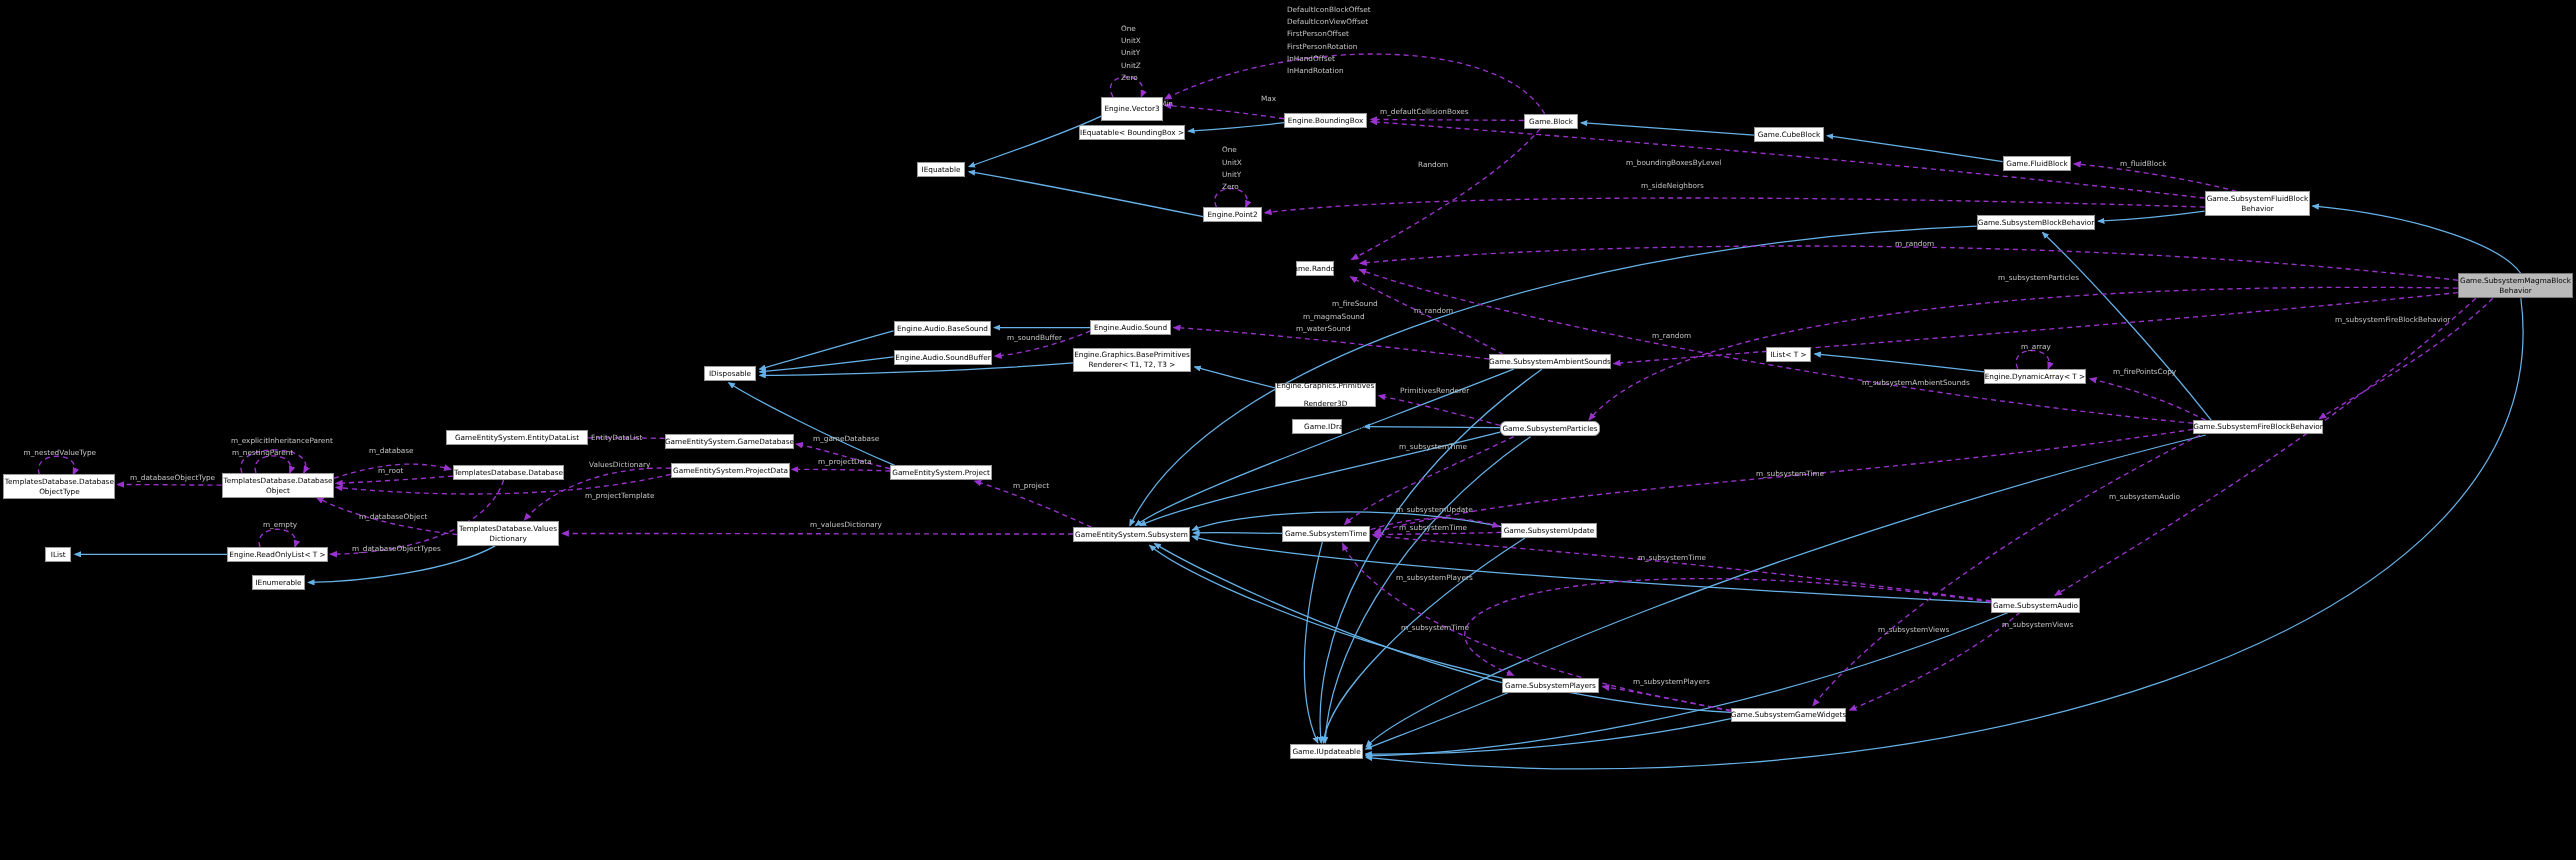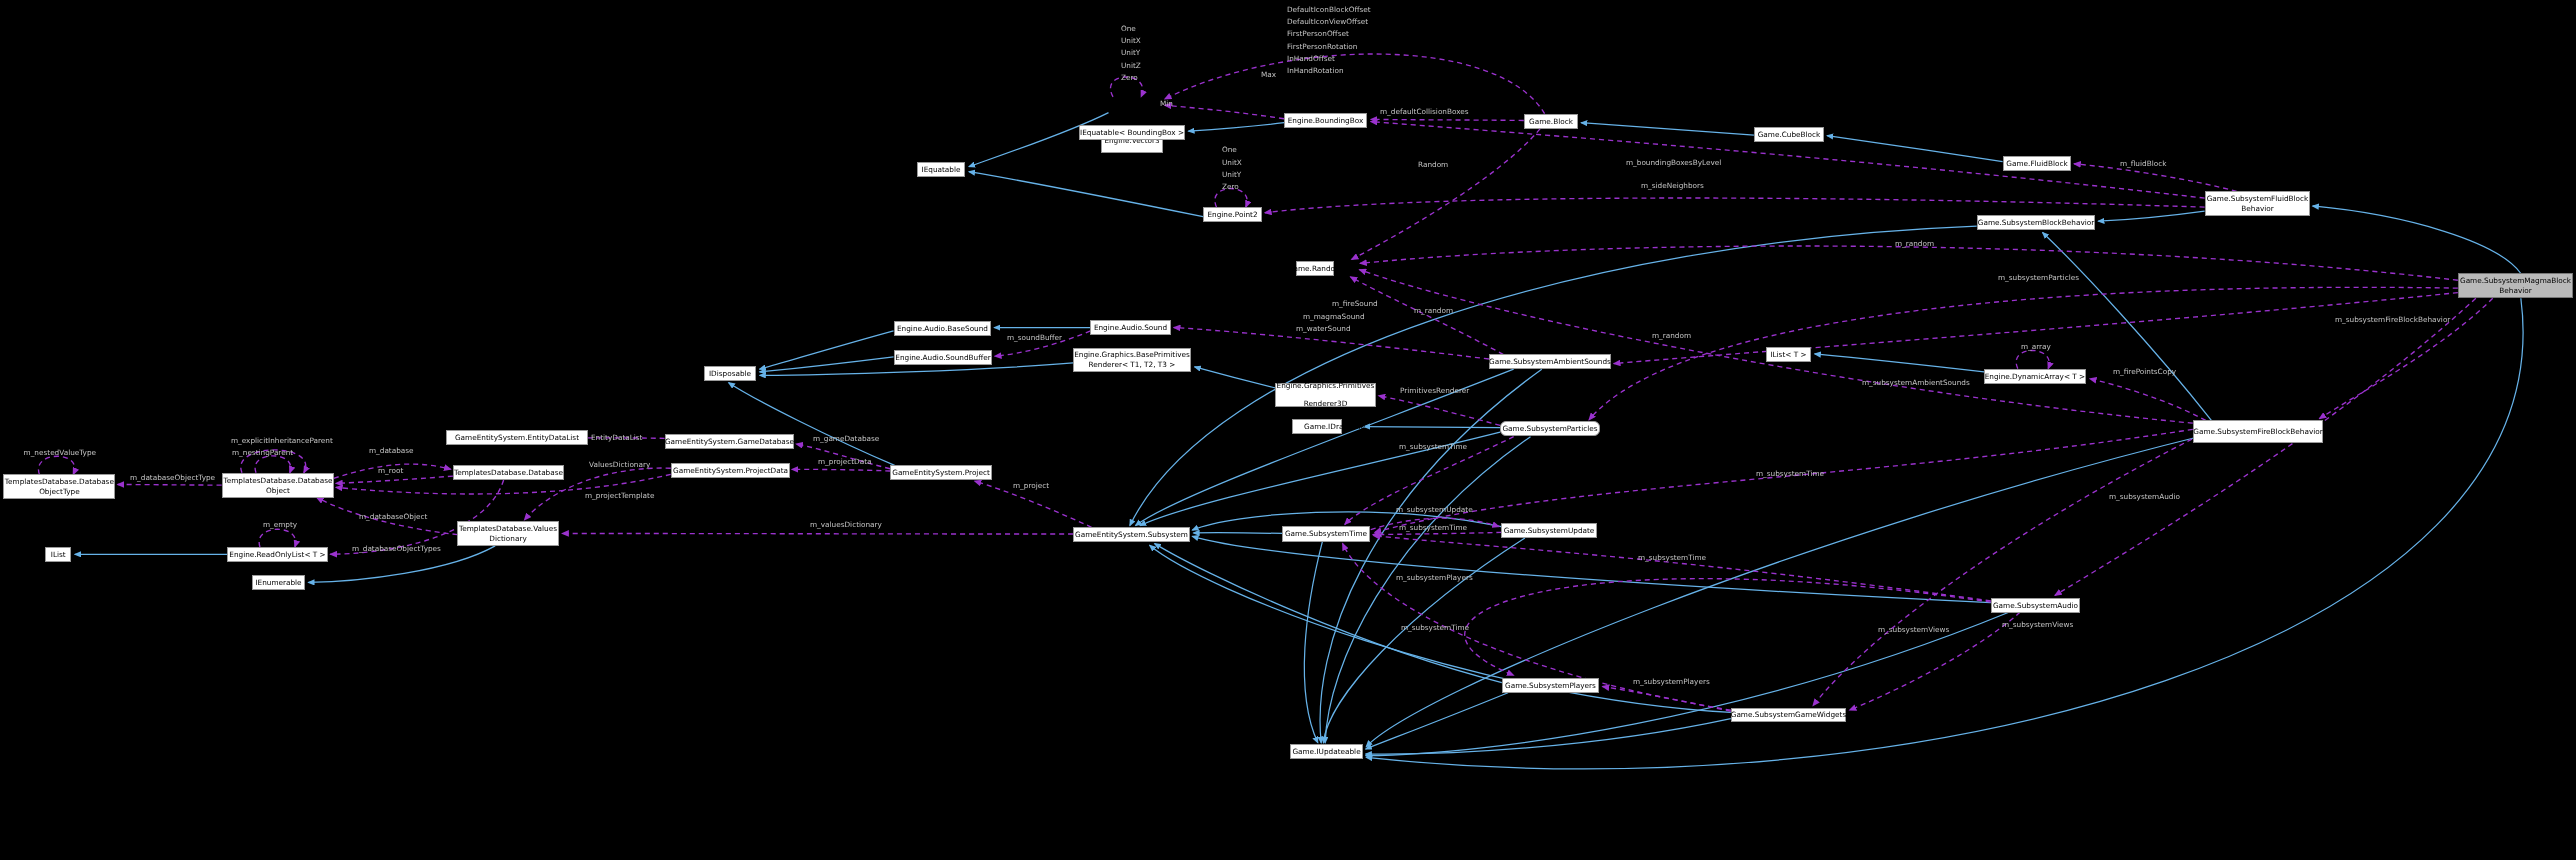--- a/index.html
+++ b/index.html
@@ -105,21 +105,21 @@
         <path d="M1192,843 C1000,888 760,882 597,866" class="edge-usage" marker-end="url(#arrow-usage)"></path>
         <path d="M1582,837 C1530,835 1470,834 1407,834" class="edge-usage" marker-end="url(#arrow-usage)"></path>
         <path d="M1582,833 C1520,818 1470,800 1415,789" class="edge-usage" marker-end="url(#arrow-usage)"></path>
         <path d="M1940,937 C1870,905 1790,872 1732,855" class="edge-usage" marker-end="url(#arrow-usage)"></path>
         <path d="M1907,949 C1600,949 1250,948 999,948" class="edge-usage" marker-end="url(#arrow-usage)"></path>
         <path d="M462,972 C448,930 538,930 524,972" class="edge-usage" marker-end="url(#arrow-usage)"></path>
         <path d="M895,853 C870,935 740,983 587,985" class="edge-usage" marker-end="url(#arrow-usage)"></path>
       </g>
   </svg>
   <div id="nodes-layer">
-      <div class="node" style="left: 1101px; top: 97px; width: 62px; height: 24px; margin-top: 32px;">
+      <div class="node" style="left: 1101px; top: 97px; width: 62px; height: 24px;">
         <div>Engine.Vector3</div>
       </div>
       <div class="node" style="left: 1284px; top: 113px; width: 83px; height: 15px;">
         <div>Engine.BoundingBox</div>
       </div>
       <div class="node" style="left: 1079px; top: 125px; width: 106px; height: 14.6px;">
         <div>IEquatable&lt; BoundingBox &gt;</div>
       </div>
       <div class="node" style="left: 917px; top: 162px; width: 48px; height: 14.6px;">
         <div>IEquatable</div>
@@ -178,21 +178,21 @@
       <div class="node" style="left: 1275px; top: 383px; width: 101px; height: 24px; gap: 8px;">
         <div>Engine.Graphics.Primitives</div>
         <div>Renderer3D</div>
       </div>
       <div class="node" style="left: 1292px; top: 419px; width: 50px; height: 15px; padding-left: 35px;">
         <div>Game.IDrawable</div>
       </div>
       <div class="node" style="left: 1500px; top: 421px; width: 100px; height: 15px; border-radius: 6px;">
         <div>Game.SubsystemParticles</div>
       </div>
-      <div class="node" style="left: 2193px; top: 420px; width: 130px; height: 23px;">
+      <div class="node" style="left: 2193px; top: 420px; width: 130px; height: 14px;">
         <div>Game.SubsystemFireBlockBehavior</div>
       </div>
       <div class="node" style="left: 3.4px; top: 474px; width: 112px; height: 25px;">
         <div>TemplatesDatabase.Database</div>
         <div>ObjectType</div>
       </div>
       <div class="node" style="left: 222px; top: 473px; width: 112px; height: 25px;">
         <div>TemplatesDatabase.Database</div>
         <div>Object</div>
       </div>
@@ -251,21 +251,21 @@
       <div class="edge-label" style="left: 1121px; top: 36px;">UnitX</div>
       <div class="edge-label" style="left: 1121px; top: 48px;">UnitY</div>
       <div class="edge-label" style="left: 1121px; top: 61px;">UnitZ</div>
       <div class="edge-label" style="left: 1121px; top: 73px;">Zero</div>
       <div class="edge-label" style="left: 1287px; top: 4.5px;">DefaultIconBlockOffset</div>
       <div class="edge-label" style="left: 1287px; top: 17px;">DefaultIconViewOffset</div>
       <div class="edge-label" style="left: 1287px; top: 29px;">FirstPersonOffset</div>
       <div class="edge-label" style="left: 1287px; top: 42px;">FirstPersonRotation</div>
       <div class="edge-label" style="left: 1287px; top: 54px;">InHandOffset</div>
       <div class="edge-label" style="left: 1287px; top: 66px;">InHandRotation</div>
-      <div class="edge-label" style="left: 1225px; top: 70px; padding-left: 36px;">Max</div>
+      <div class="edge-label" style="left: 1225px; top: 94px; padding-left: 36px;">Max</div>
       <div class="edge-label" style="left: 1160px; top: 99px;">Min</div>
       <div class="edge-label" style="left: 1380px; top: 107px;">m_defaultCollisionBoxes</div>
       <div class="edge-label" style="left: 1418px; top: 160px;">Random</div>
       <div class="edge-label" style="left: 1626px; top: 158px;">m_boundingBoxesByLevel</div>
       <div class="edge-label" style="left: 1641px; top: 181px;">m_sideNeighbors</div>
       <div class="edge-label" style="left: 2120px; top: 159px;">m_fluidBlock</div>
       <div class="edge-label" style="left: 1222px; top: 145px;">One</div>
       <div class="edge-label" style="left: 1222px; top: 158px;">UnitX</div>
       <div class="edge-label" style="left: 1222px; top: 170px;">UnitY</div>
       <div class="edge-label" style="left: 1222px; top: 182px;">Zero</div>

